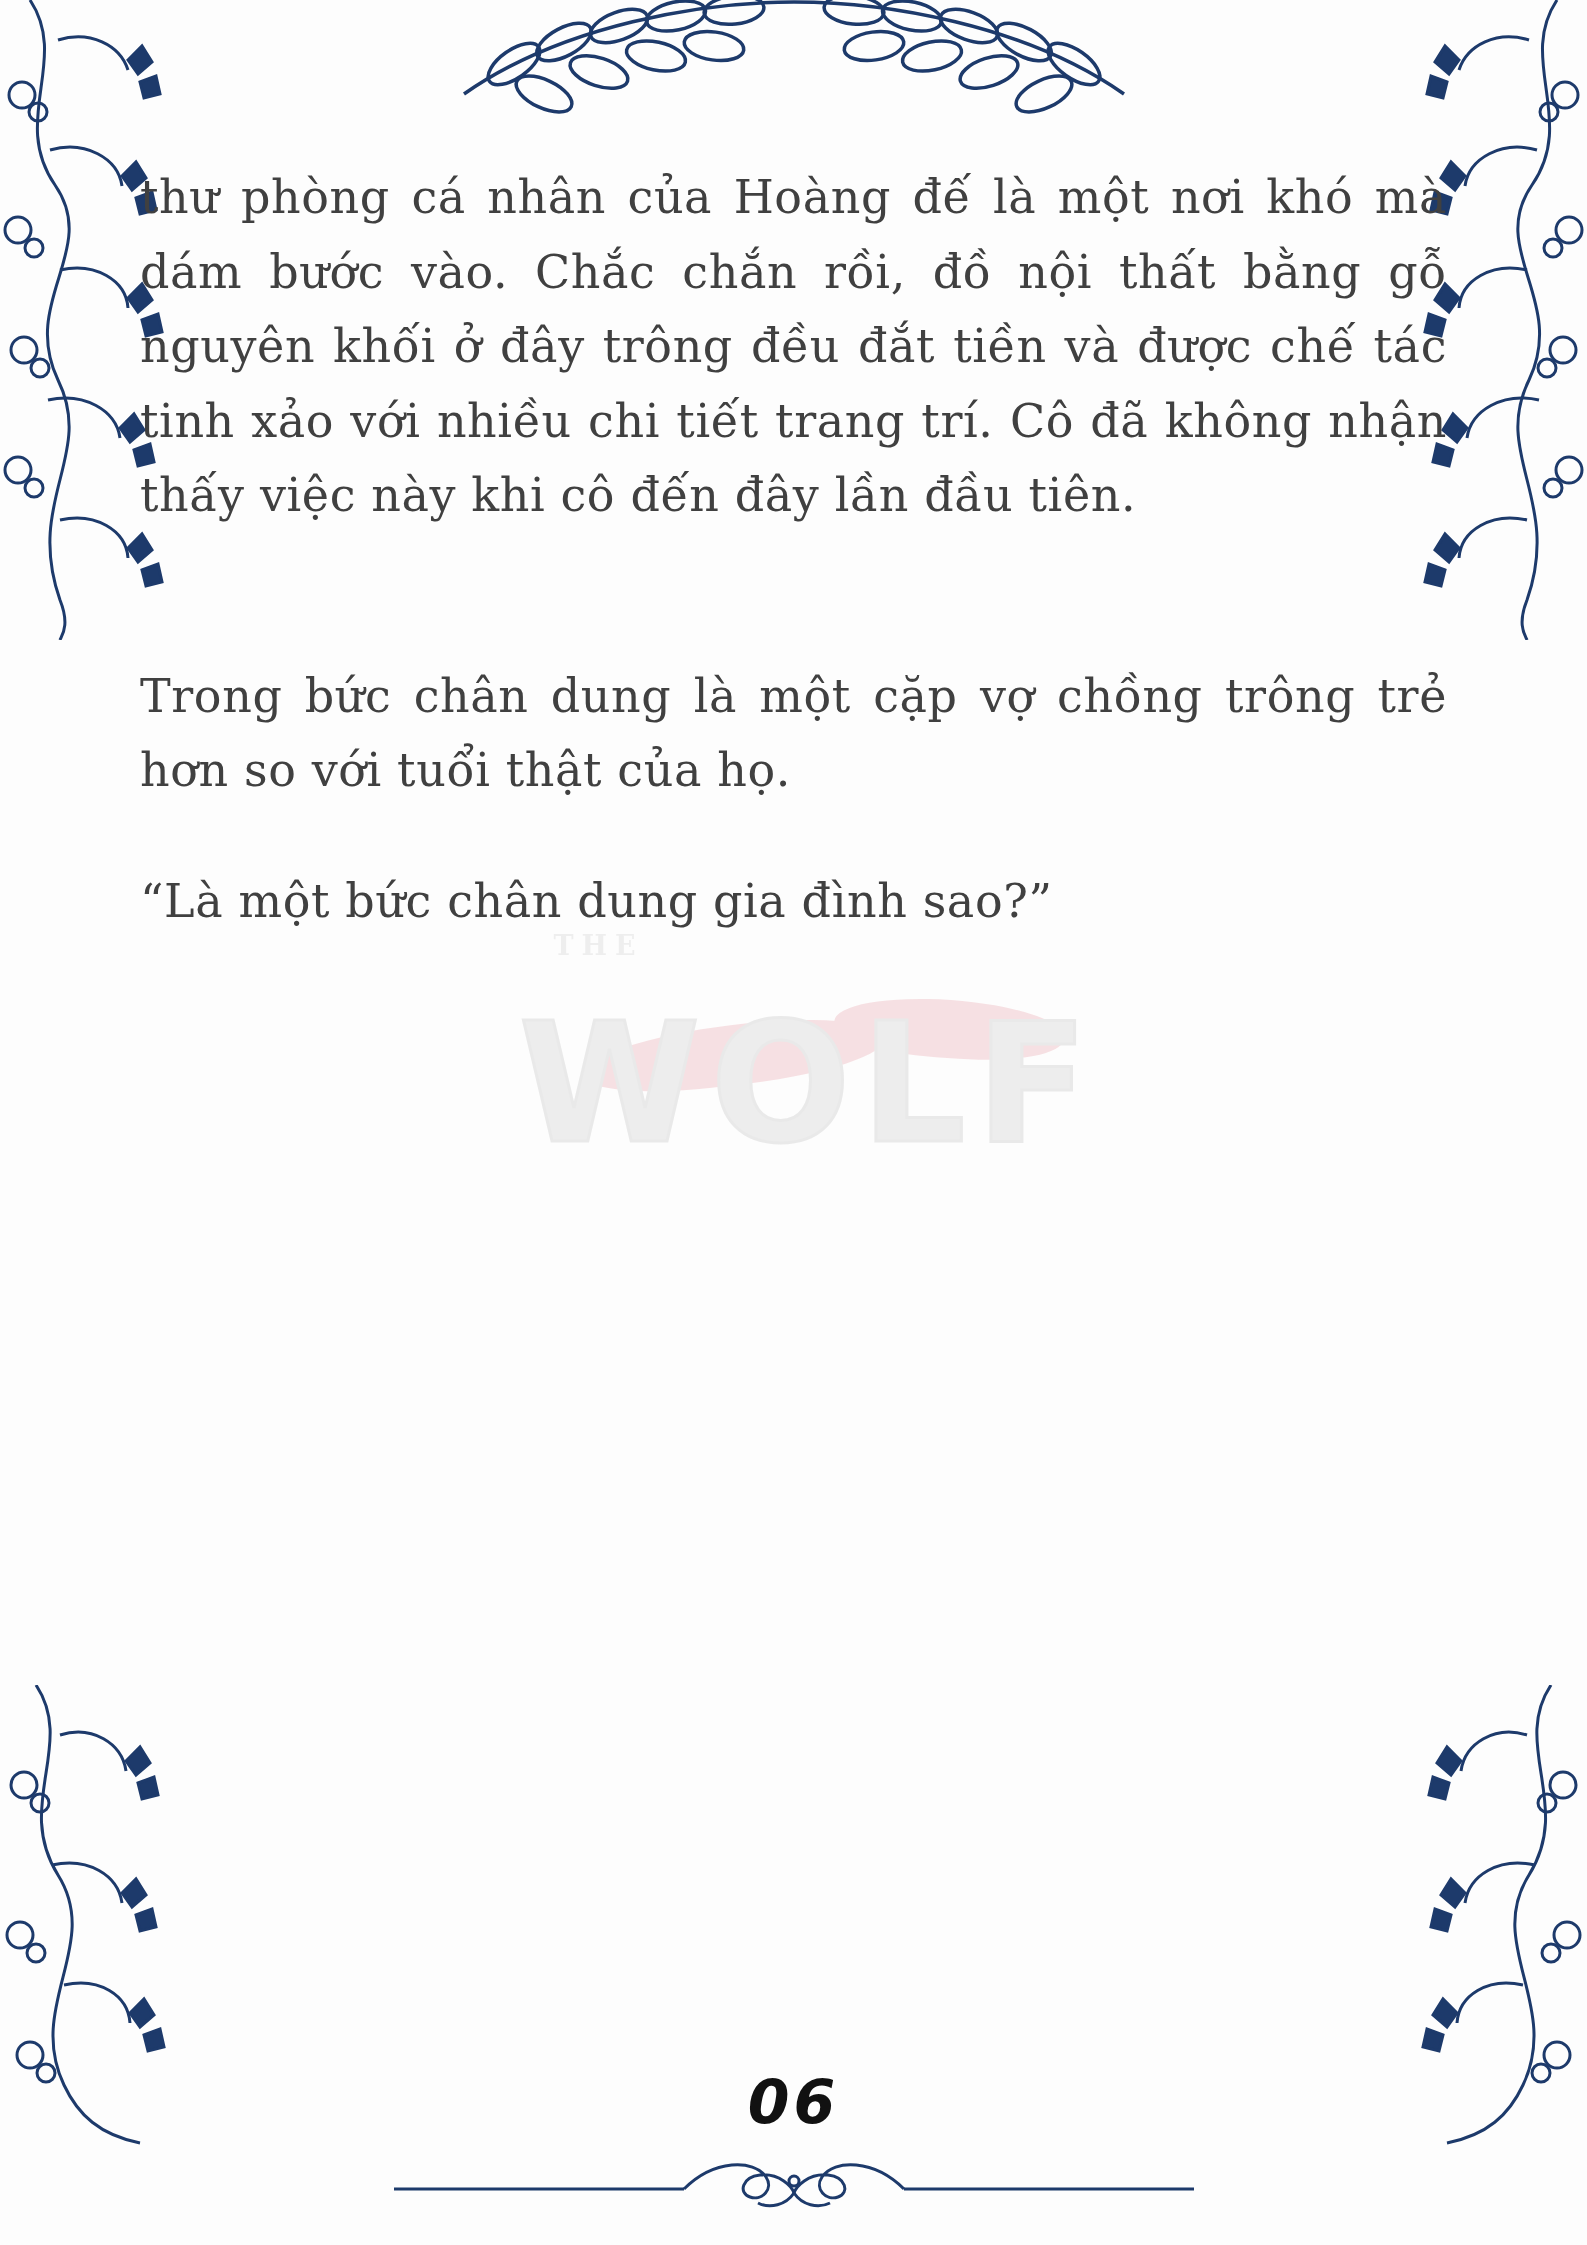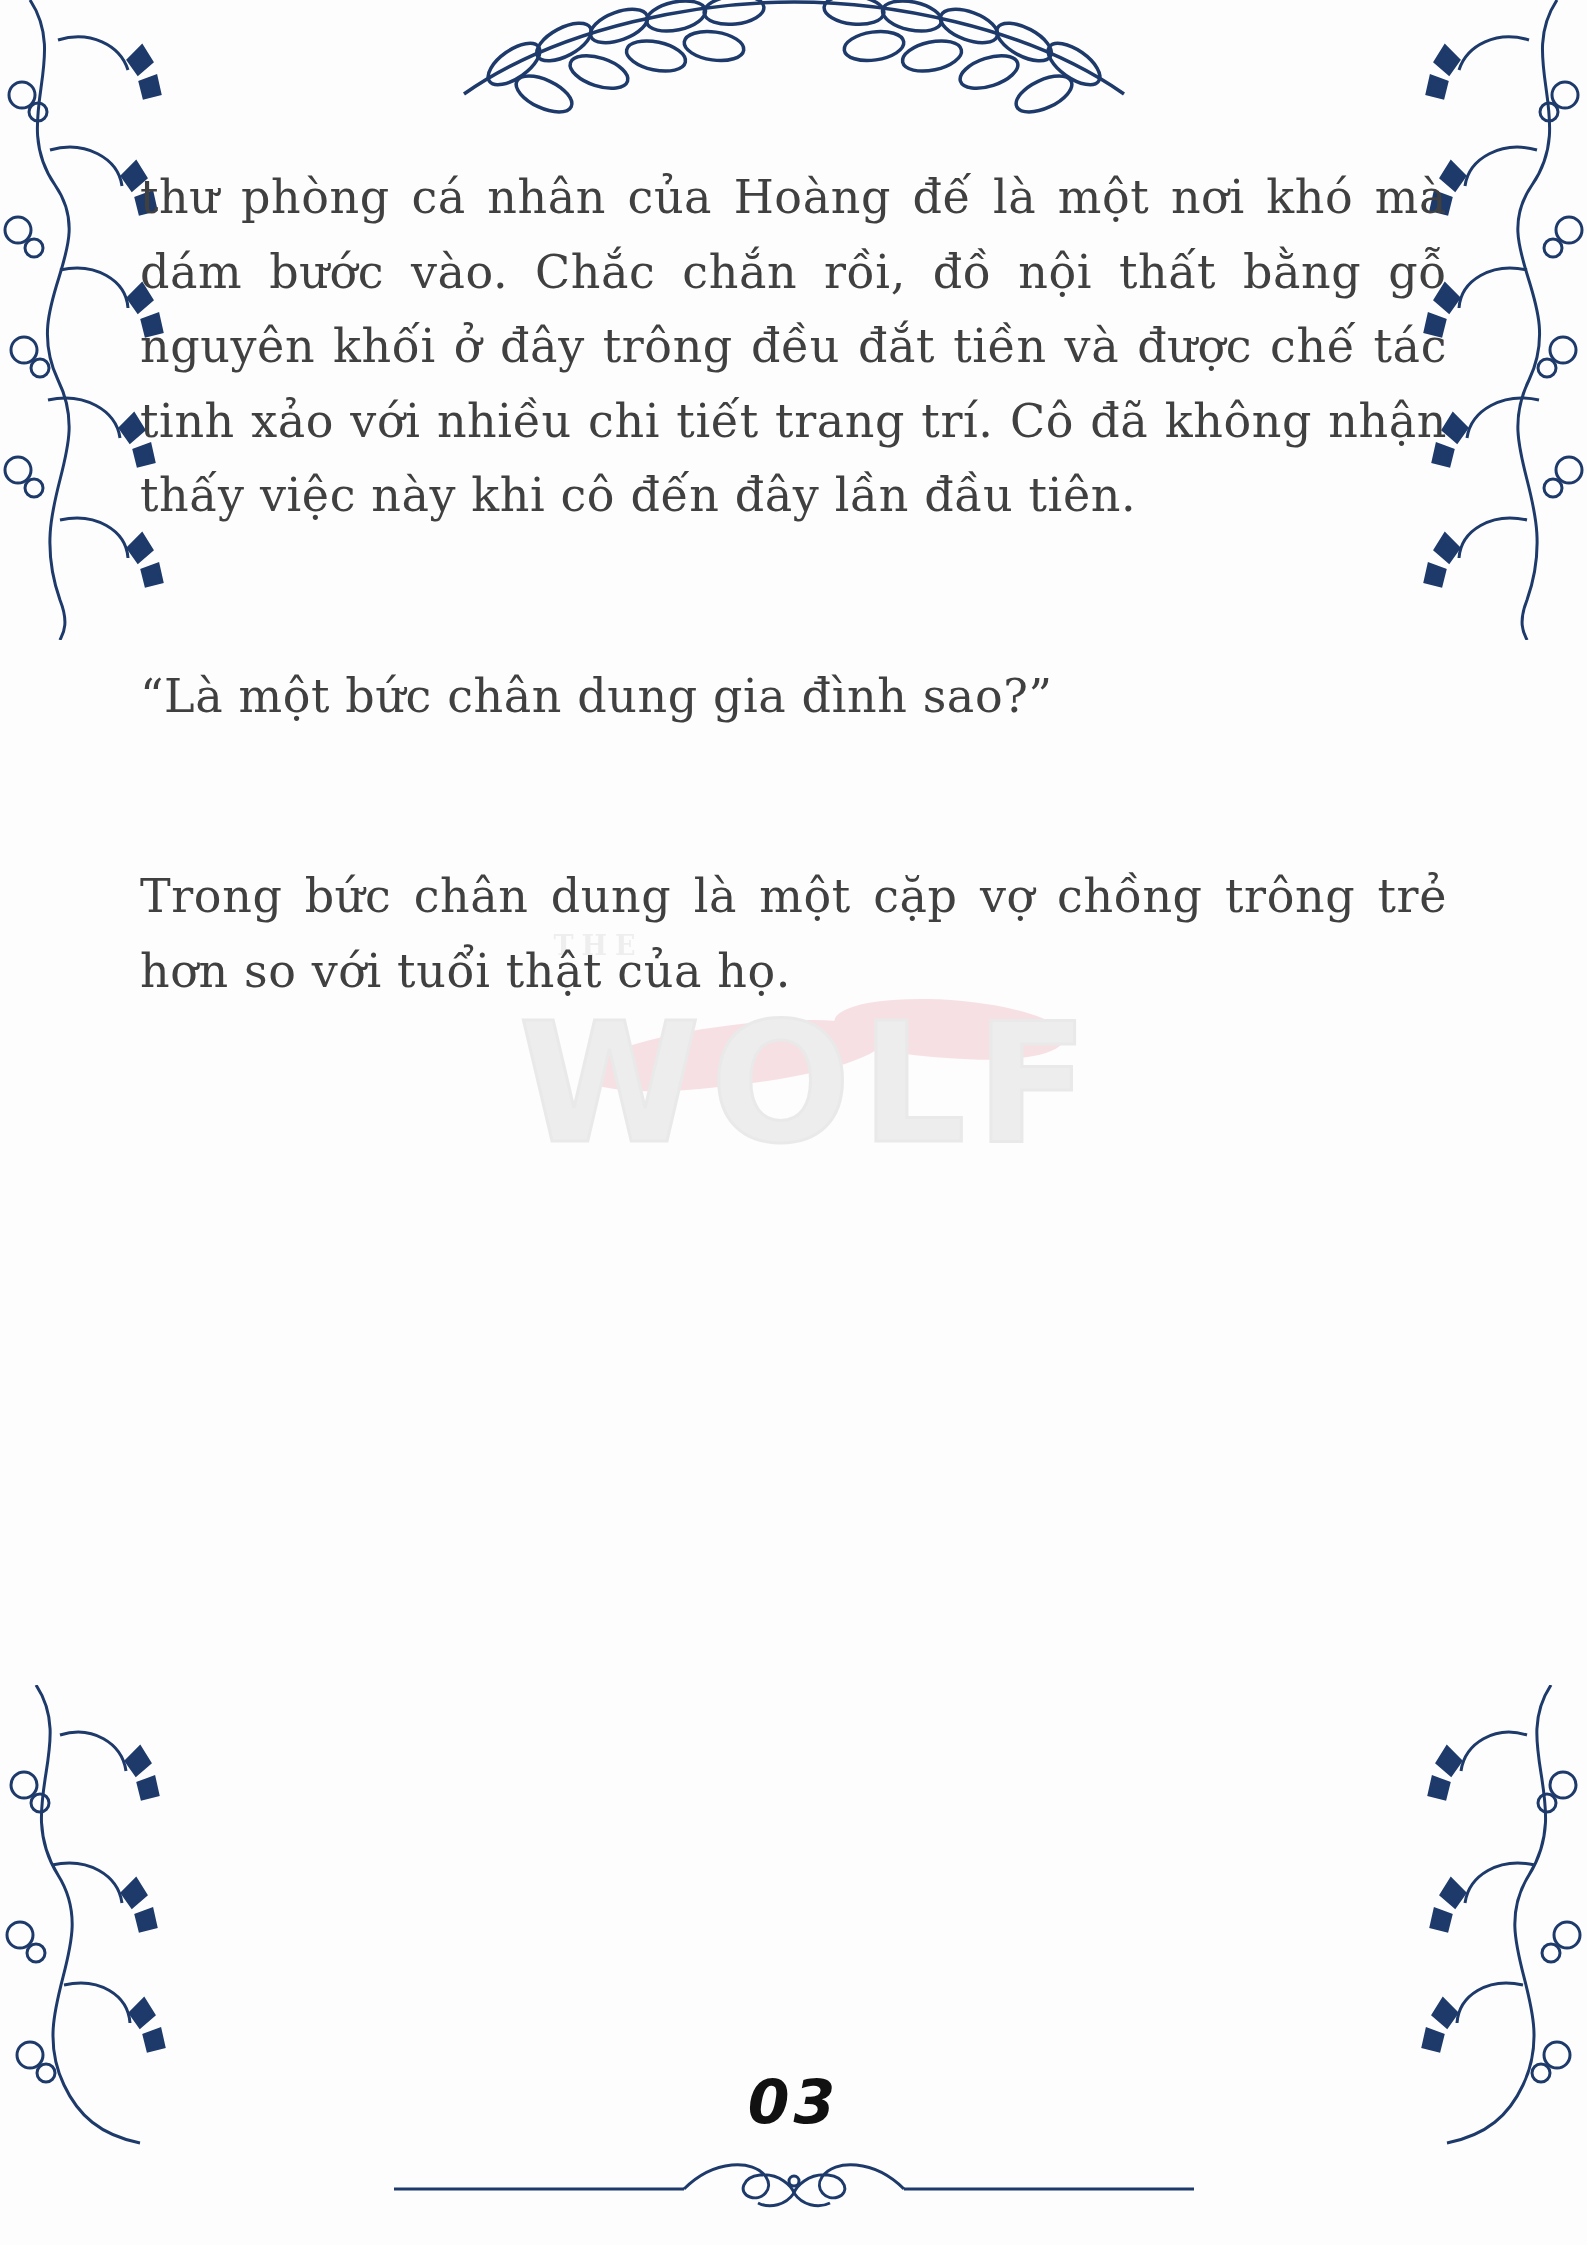--- a/index.html
+++ b/index.html
@@ -286,19 +286,19 @@
 
   <div class="watermark">
     <div class="wm-red-a"></div>
     <div class="wm-red-b"></div>
     <div class="wm-sub">THE</div>
     <div class="wm-text">WOLF</div>
   </div>
 
   <div class="content">
     <p class="para gap-xl">thư phòng cá nhân của Hoàng đế là một nơi khó mà dám bước vào. Chắc chắn rồi, đồ nội thất bằng gỗ nguyên khối ở đây trông đều đắt tiền và được chế tác tinh xảo với nhiều chi tiết trang trí. Cô đã không nhận thấy việc này khi cô đến đây lần đầu tiên.</p>
+    <p class="para">Trong bức chân dung là một cặp vợ chồng trông trẻ hơn so với tuổi thật của họ.</p>
     <p class="para gap-xl">“Là một bức chân dung gia đình sao?”</p>
-    <p class="para">Trong bức chân dung là một cặp vợ chồng trông trẻ hơn so với tuổi thật của họ.</p>
-  </div>
-
-  <div class="page-number">03</div>
+  </div>
+
+  <div class="page-number">06</div>
 
 </div>
 
 </body></html>

